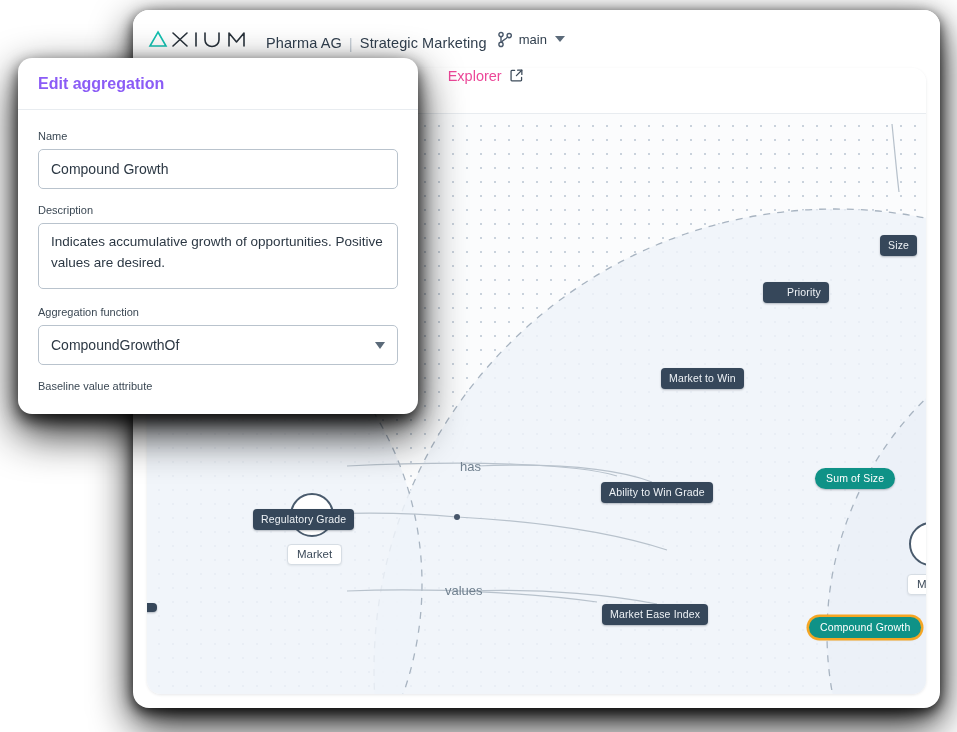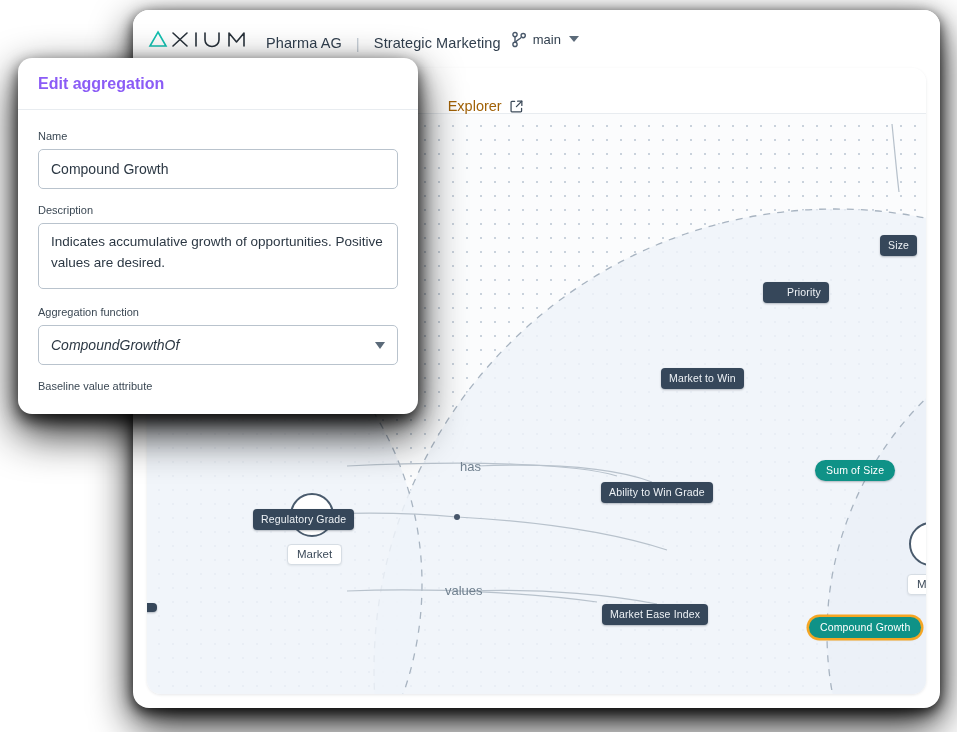--- a/index.html
+++ b/index.html
@@ -29,21 +29,21 @@
     position: absolute; left: 0; top: 0;
     width: 807px; height: 58px;
     background: #ffffff;
     display: flex; align-items: center;
     padding-left: 15px;
   }
   .logo { display: flex; align-items: center; gap: 7px; margin-right: 12px; }
   .logo svg { display: block; }
   .brand-ctx {
     font-size: 14.5px; color: #313f4e; letter-spacing: .1px;
-    display: flex; align-items: center; gap: 14px; white-space: nowrap; margin-top: 8px;
+    display: flex; align-items: center; gap: 7px; white-space: nowrap; margin-top: 8px;
   }
   .brand-sep { color: #c3ccd5; font-size: 15px; font-weight: 300; }
   .branch { display: flex; align-items: center; gap: 6px; margin-left: 10px; color: #313f4e; font-size: 13px; }
   .branch svg { display:block; }
   .caret { width: 0; height: 0; border-left: 5px solid transparent; border-right: 5px solid transparent; border-top: 6px solid #5b6a79; margin-left: 2px; }
 
   
   .content-card {
     position: absolute; left: 14px; top: 58px;
     width: 779px; height: 626px;
@@ -55,22 +55,22 @@
 
   
   .tabs {
     position: absolute; left: 0; top: 0; width: 779px; height: 46px;
     display: flex; align-items: center; gap: 0;
     padding-left: 18px;
     border-bottom: 1px solid #e8ecf0;
     background: #fff;
   }
   .tab {
-    font-size: 14.5px; color: #a16207; padding: 0 17px; height: 46px;
-    display: flex; align-items: flex-end; gap: 7px; white-space: nowrap; cursor: pointer;
+    font-size: 14.5px; color: #ec4899; padding: 0 17px; height: 46px;
+    display: flex; align-items: flex-start; gap: 7px; white-space: nowrap; cursor: pointer;
   }
   .tab svg { display:block; }
 
   
   .canvas {
     position: absolute; left: 0; top: 46px;
     width: 779px; height: 580px;
     background-color: #fbfcfd;
     background-image: radial-gradient(#c9d2dc 0.9px, transparent 0.9px);
     background-size: 14px 14px;
@@ -150,21 +150,21 @@
     border: 1px solid #b9c3cd; border-radius: 5px;
     background: #fff; font-size: 13.5px; color: #2c3844;
     padding: 8px 12px; outline: none; resize: none; line-height: 1.55;
     font-family: "Liberation Sans", sans-serif;
   }
   .select-wrap { position: relative; width: 360px; }
   .select-box {
     width: 360px; height: 40px;
     border: 1px solid #b9c3cd; border-radius: 5px;
     background: #fff; font-size: 14px; color: #2c3844;
-    padding: 0 34px 0 12px; display: flex; align-items: center; cursor: pointer; font-style: italic;
+    padding: 0 34px 0 12px; display: flex; align-items: center; cursor: pointer;
   }
   .select-caret {
     position: absolute; right: 13px; top: 17px;
     width: 0; height: 0;
     border-left: 5.5px solid transparent; border-right: 5.5px solid transparent;
     border-top: 7px solid #5b6a79;
   }
   .gap-lg { height: 15px; }
   .gap-sm { height: 13px; }
 </style>
@@ -250,21 +250,21 @@
 
         <div class="node-chip" style="left:733px; top:121px;">Size</div>
         <div class="node-chip" style="left:616px; top:168px;padding-left:24px;">Priority</div>
         <div class="node-chip" style="left:514px; top:254px;">Market to Win</div>
         <div class="node-chip" style="left:454px; top:368px;">Ability to Win Grade</div>
         <div class="node-chip" style="left:106px; top:395px;">Regulatory Grade</div>
         <div class="node-chip" style="left:455px; top:490px;">Market Ease Index</div>
 
         <div class="node-chip" style="left:-6px; top:489px;"></div>
 
-        <div class="node-chip teal" style="left:668px; top:346px;">Sum of Size</div>
+        <div class="node-chip teal" style="left:668px; top:354px;">Sum of Size</div>
         <div class="node-chip teal selected" style="left:662px; top:503px;">Compound Growth</div>
 
         <div class="edge-label" style="left:313px; top:345px;">has</div>
         <div class="edge-label" style="left:298px; top:469px;">values</div>
       </div>
     </div>
   </div>
 
   <div class="dialog">
     <div class="dialog-header">

